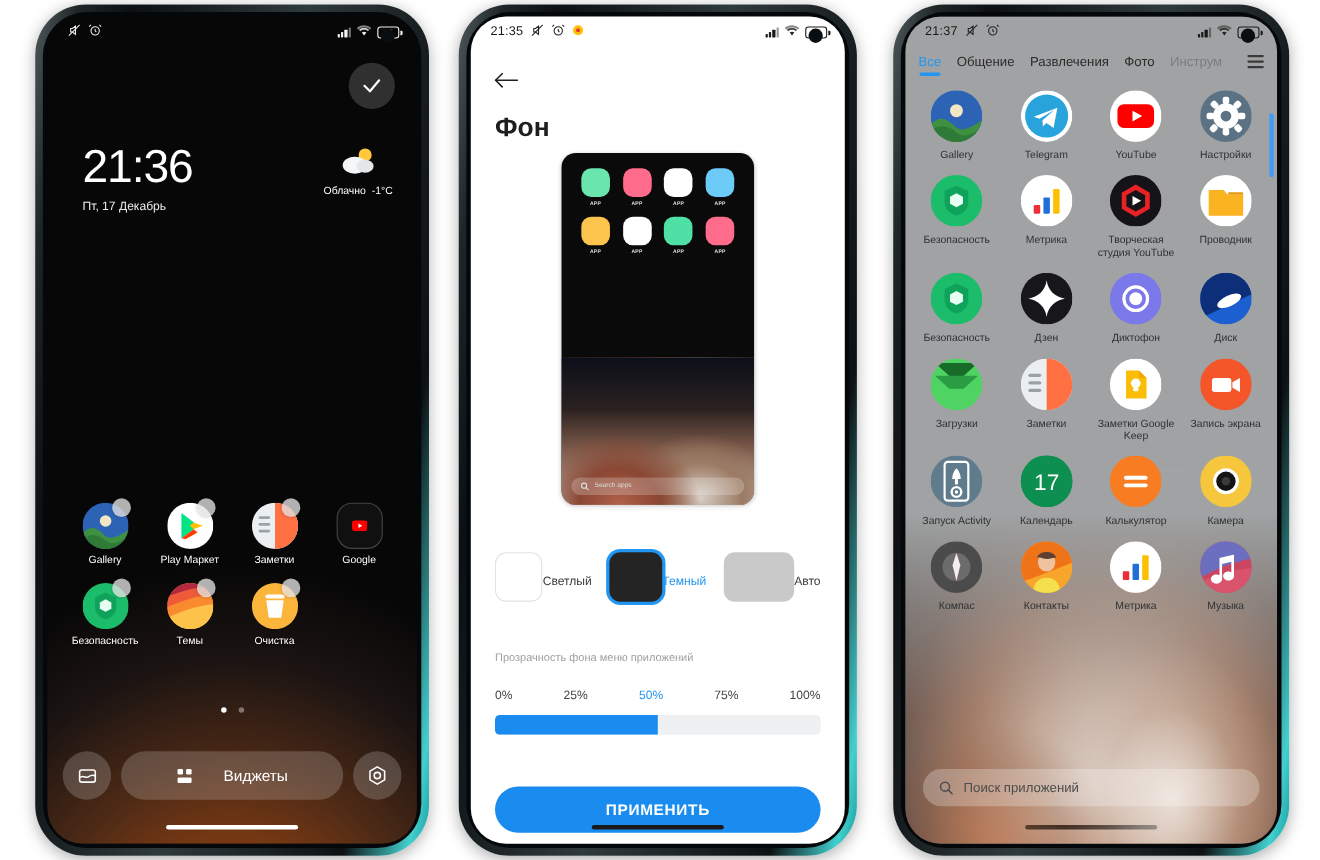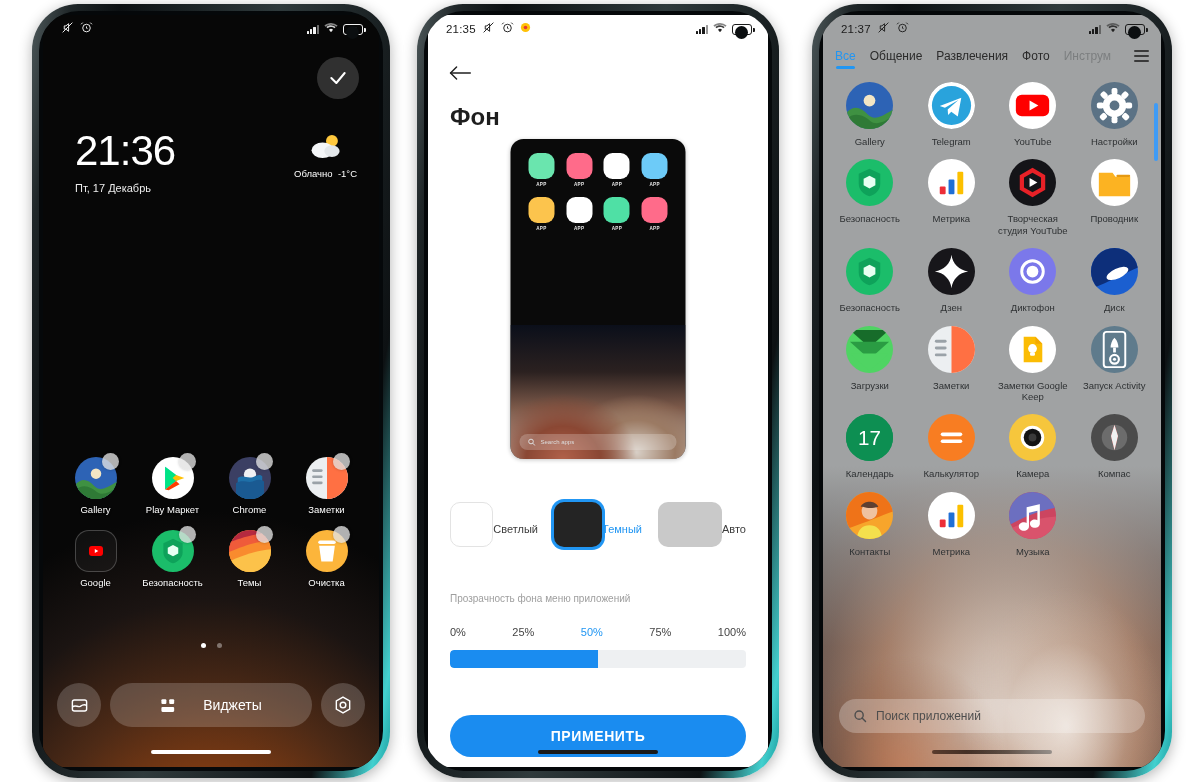--- a/index.html
+++ b/index.html
@@ -23,21 +23,21 @@
   .phone .inner {
     width: 100%; height: 100%;
     border-radius: 40px;
     background: #05080a;
     padding: 4px;
     overflow: hidden;
     position: relative;
   }
   .screen {
     width: 100%; height: 100%;
-    border-radius: 20px;
+    border-radius: 32px;
     overflow: hidden;
     position: relative;
   }
 
   #phone1 { left: 32px; top: 4px; width: 358px; height: 774px; }
   #phone2 { left: 417px; top: 4px; width: 362px; height: 774px; }
   #phone3 { left: 812px; top: 4px; width: 360px; height: 774px; }
 
   
   .punch-hole {
@@ -342,34 +342,20 @@
                 <path d="M15 37l12.5-9.5L37 24l-9.5-3.5L15 11z" fill="none"></path>
                 <path d="M27.5 20.5L37 24l-9.5 3.5-4-3.5z" fill="#ffc107"></path>
                 <path d="M15 37l12.5-9.5 4 3.5L19 38z" fill="#ff3d00"></path>
                   </svg>
               </div>
               <span class="drag-badge"></span>
             </div>
             <div class="app-lbl">Play Маркет</div>
           </div>
 
-          <div class="app">
-            <div class="app-ic">
-              <div class="squircle">
-                <svg class="ic-full" viewBox="0 0 48 48">
-                    <rect width="48" height="48" fill="#3b3f63"></rect>
-                <circle cx="24" cy="20" r="7" fill="#f0f0f2"></circle>
-                <path d="M10 24c6-4 11 1 17-1 5-2 8-4 11-1v26H10z" fill="#1e6fa8"></path>
-                <path d="M8 30c7-5 13 0 19-2 5-2 9-3 13 0v20H8z" fill="#1a5a92"></path>
-                  </svg>
-              </div>
-              <span class="drag-badge"></span>
-            </div>
-            <div class="app-lbl">Chrome</div>
-          </div>
 
           <div class="app">
             <div class="app-ic">
               <div class="squircle">
                 <svg class="ic-full" viewBox="0 0 48 48">
                     <rect width="48" height="48" fill="#eceff1"></rect>
                 <rect x="24" width="24" height="48" fill="#ff7043"></rect>
                 <rect x="7" y="14" width="12" height="3" rx="1.5" fill="#9aa2a8"></rect>
                 <rect x="7" y="21" width="12" height="3" rx="1.5" fill="#9aa2a8"></rect>
                 <rect x="7" y="28" width="12" height="3" rx="1.5" fill="#9aa2a8"></rect>
@@ -839,20 +825,30 @@
                   <rect width="48" height="48" fill="#fff"></rect>
               <path d="M15 11h12l7 7v19H15z" fill="#fbbc04"></path>
               <path d="M27 11l7 7h-7z" fill="#f4a900"></path>
               <circle cx="24" cy="23" r="4.5" fill="#fff"></circle>
                   <rect x="21.5" y="27" width="5" height="3.4" rx="1.2" fill="#fff"></rect>
                 </svg>
             </div>
             <div class="d-lbl">Заметки Google Keep</div>
           </div>
 
+          <div class="d-app">
+            <div class="d-ic">
+              <svg class="ic-full" viewBox="0 0 48 48">
+                  <rect width="48" height="48" fill="#f4562a"></rect>
+              <rect x="11" y="18" width="18" height="13" rx="2.5" fill="#fff"></rect>
+              <path d="M30 22l7-4v13l-7-4z" fill="#fff"></path>
+                </svg>
+            </div>
+            <div class="d-lbl">Запись экрана</div>
+          </div>
 
           <div class="d-app">
             <div class="d-ic">
               <svg class="ic-full" viewBox="0 0 48 48">
                   <rect width="48" height="48" fill="#5f7b8c"></rect>
               <rect x="13" y="6" width="22" height="36" rx="3" fill="none" stroke="#fff" stroke-width="2"></rect>
               <path d="M24 12c3 3 4 7 4 10h-8c0-3 1-7 4-10z" fill="#fff"></path>
               <rect x="22.6" y="22" width="2.8" height="5" fill="#fff"></rect>
               <circle cx="24" cy="34" r="4.5" fill="none" stroke="#fff" stroke-width="2.2"></circle>
               <circle cx="24" cy="34" r="1.6" fill="#fff"></circle>

